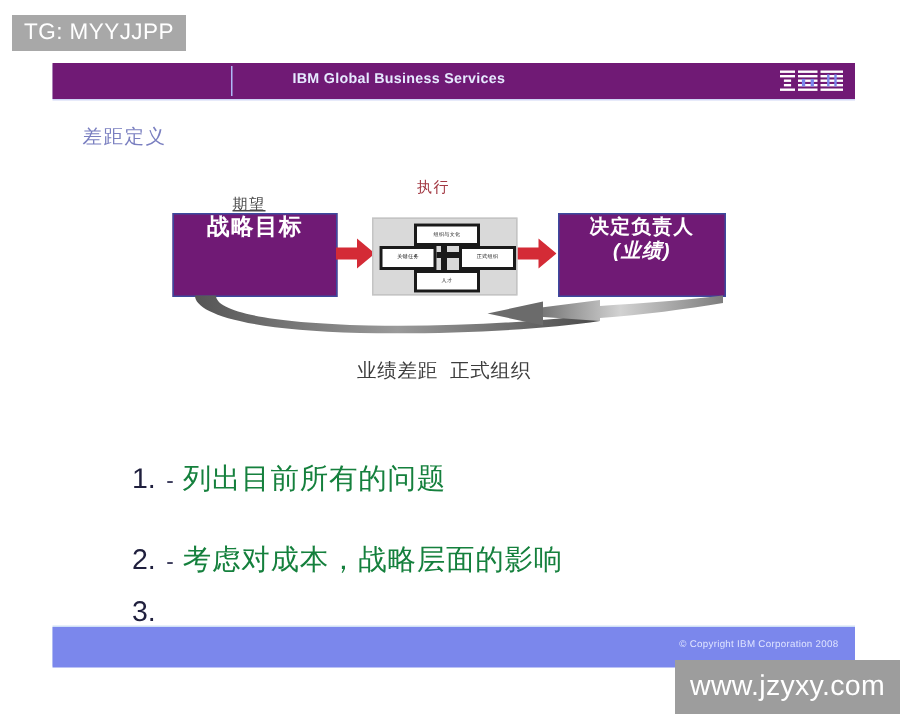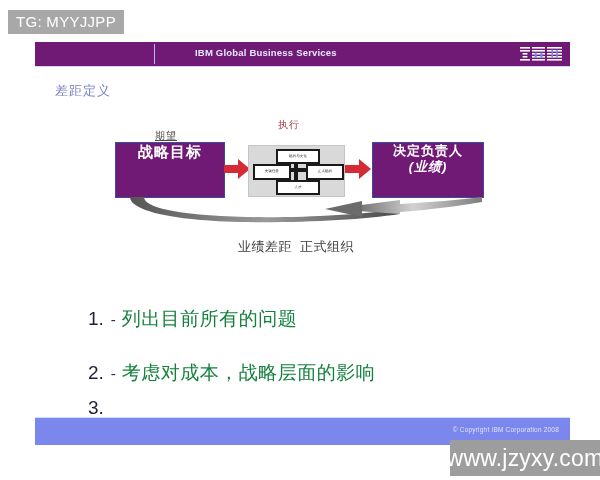--- a/index.html
+++ b/index.html
@@ -265,21 +265,21 @@
     position: absolute;
     left: 450px;
     top: 440px;
     width: 150px;
     height: 36px;
     background: #9d9d9d;
     color: #ffffff;
     display: flex;
     align-items: center;
     justify-content: center;
-    font-size: 23px;
+    font-size: 19px;
     letter-spacing: 0.2px;
     z-index: 30;
   }
 </style>
 </head>
 <body>
 
 <div id="slide">
 
   <div id="header-band">

